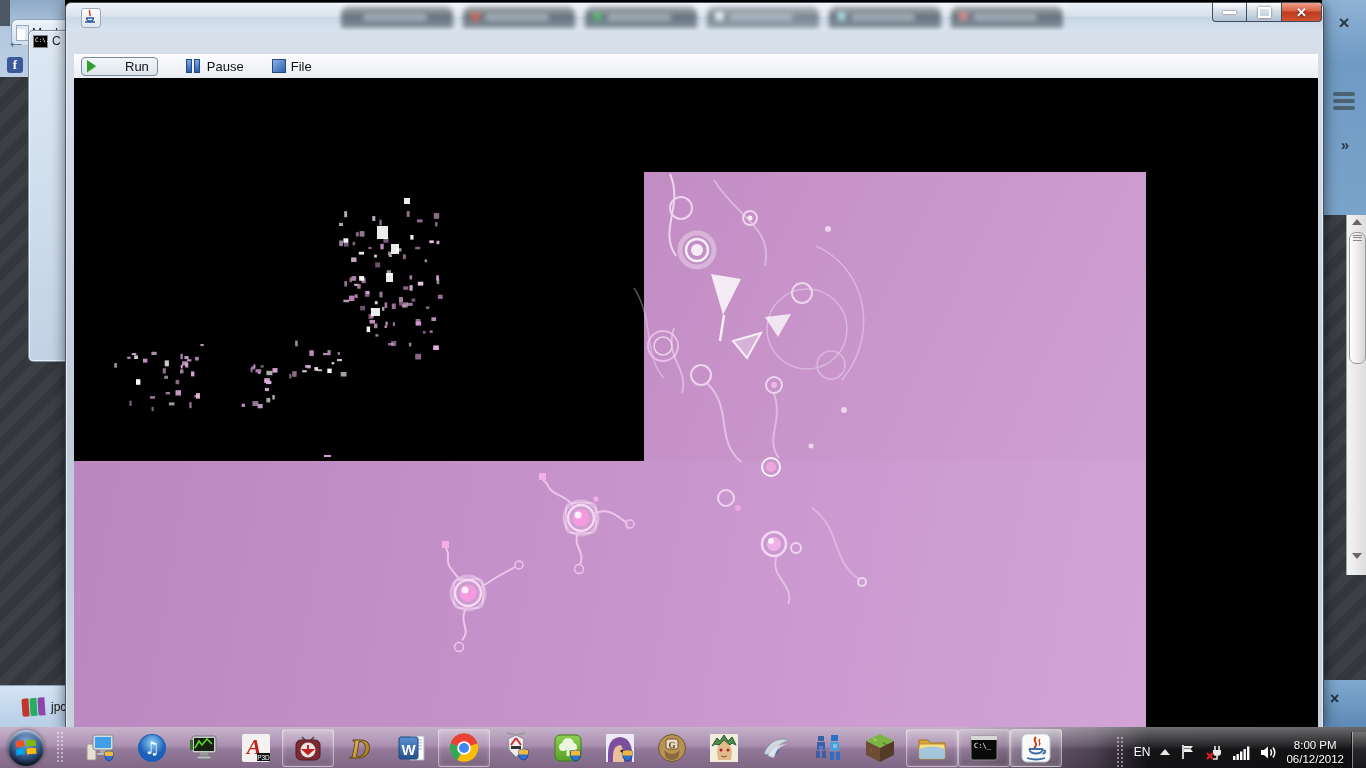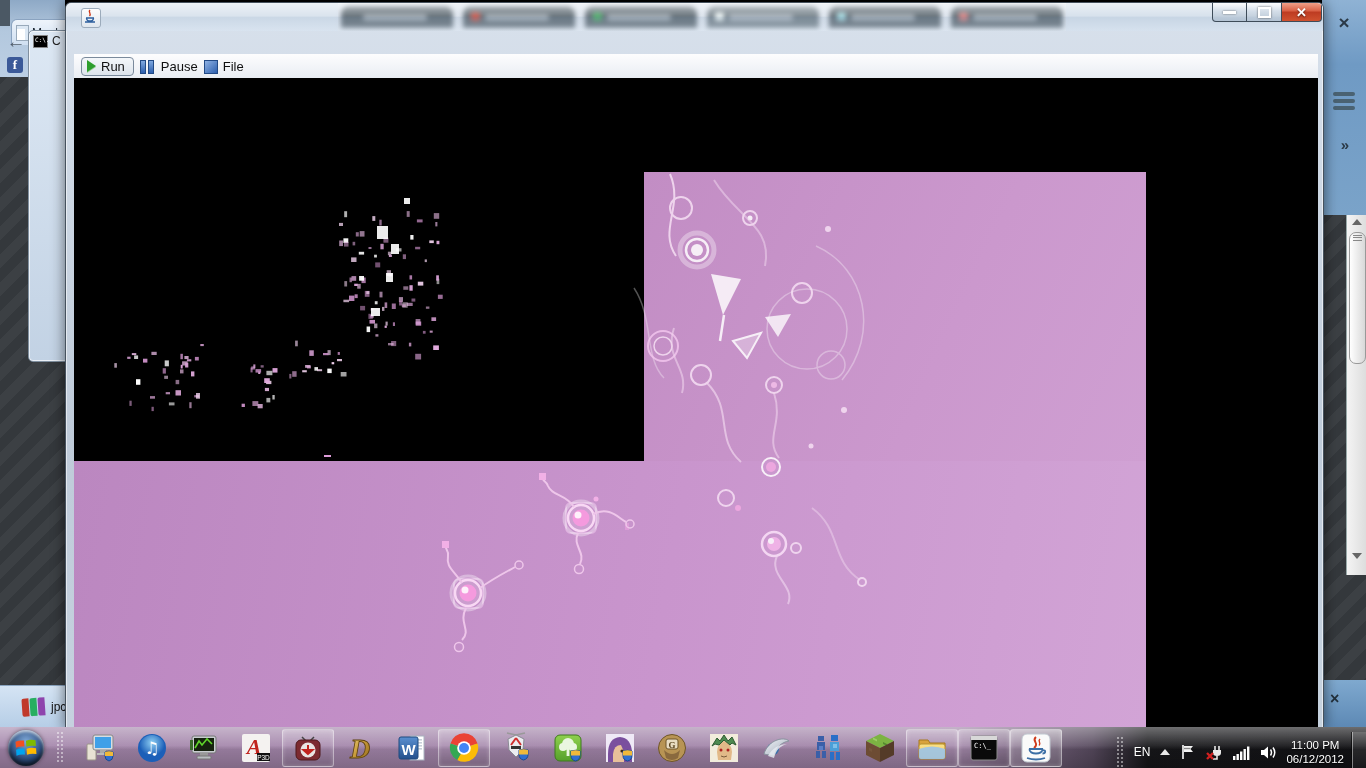--- a/index.html
+++ b/index.html
@@ -84,24 +84,24 @@
   .wbtn .bar{width:13px;height:3px;background:#fff;box-shadow:0 0 2px rgba(0,0,0,.6);}
   .wbtn .box{width:9px;height:7px;border:2px solid #fff;box-shadow:0 0 2px rgba(0,0,0,.6);}
   .wbtn .x{color:#fff;font-size:13px;font-weight:bold;text-shadow:0 1px 2px rgba(0,0,0,.6);line-height:1;}
   
   #menubar{position:absolute;left:8px;top:28px;width:1244px;height:22px;
     background:linear-gradient(#ffffff,#eef1f6);border-bottom:1px solid #c7ccd4;display:flex;align-items:center;}
   .menu-item{font-size:13px;color:#111;padding:0 8px;line-height:21px;}
   #toolbar{position:absolute;left:8px;top:51px;width:1244px;height:24px;
     background:linear-gradient(#fdfdfe,#e9edf3);display:flex;align-items:center;font-size:13px;color:#111;}
   #run-btn{display:flex;align-items:center;margin-left:7px;padding:1px 8px 1px 5px;border:1px solid #7a8a9c;
-    border-radius:4px;background:linear-gradient(#f4f7fa,#dde4ec);}
+    border-radius:4px;background:linear-gradient(#f4f7fa,#dde4ec);gap:24px;}
   .play-tri{width:0;height:0;border-left:9px solid #2d9e2d;border-top:6px solid transparent;
     border-bottom:6px solid transparent;margin-right:5px;filter:drop-shadow(0 1px 0 #9c9);}
-  .tool-item{display:flex;align-items:flex-end;margin-left:6px;}
+  .tool-item{display:flex;align-items:flex-start;margin-left:28px;}
   .pause-ico i{display:inline-block;width:4px;height:12px;background:linear-gradient(#7fa8e0,#2d5fae);margin-right:2px;border:1px solid #224a86;}
   .pause-ico{margin-right:5px;display:flex;}
   .reset-ico{width:12px;height:12px;background:linear-gradient(135deg,#8fb2e4,#2d5fae);border:1px solid #224a86;margin-right:5px;}
   
   #game{position:absolute;left:8px;top:75px;width:1244px;height:650px;background:#000;overflow:hidden;}
   #pinkA{position:absolute;left:570px;top:94px;width:502px;height:289px;
     background:linear-gradient(115deg,#c28dc4,#cb98cd 60%,#cf9fd2);}
   #pinkB{position:absolute;left:0;top:383px;width:1072px;height:267px;
     background:linear-gradient(100deg,#bb87c0,#c995cd 55%,#d2a4d6);}
   #gsvg{position:absolute;left:0;top:0;}
@@ -746,18 +746,18 @@
         <rect x="14" y="1.5" width="2.4" height="13.5" fill="#fff"></rect>
       </svg>
     </div>
     <div class="tray-item">
       <svg width="17" height="15" viewBox="0 0 17 15">
         <polygon points="1,5 4,5 8,1.5 8,13.5 4,10 1,10" fill="#fff"></polygon>
         <path d="M10.5,4.5 q2,3 0,6 M13,2.5 q3.5,5 0,10" stroke="#fff" stroke-width="1.5" fill="none"></path>
       </svg>
     </div>
     <div id="clock">
-      <div>11:00 PM</div>
+      <div>8:00 PM</div>
       <div>06/12/2012</div>
     </div>
     <div id="show-desktop"></div>
   </div>
 </div>
 
 </body></html>

